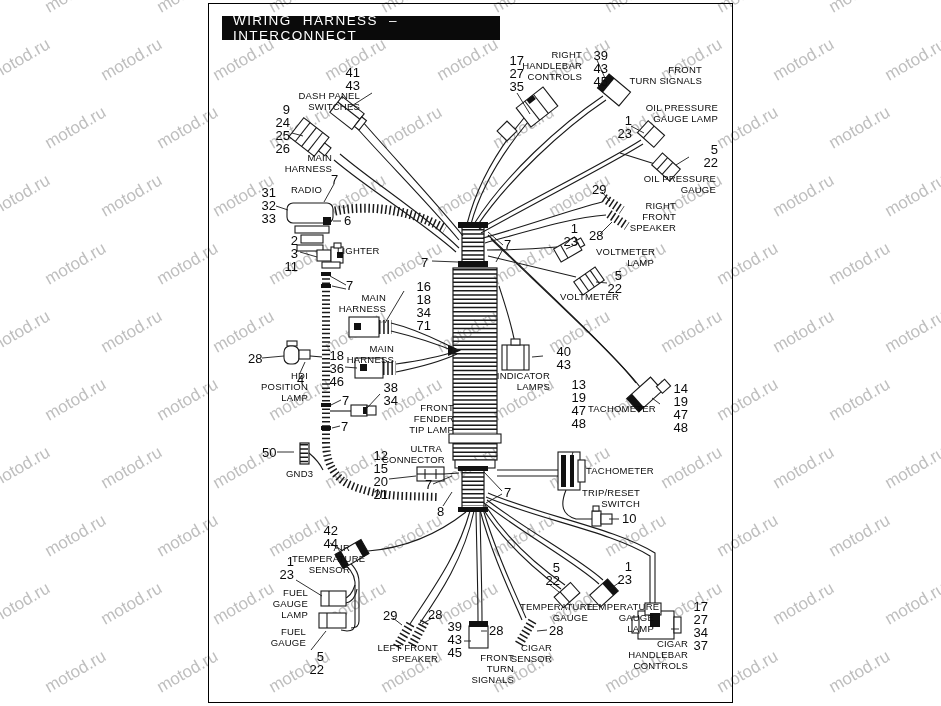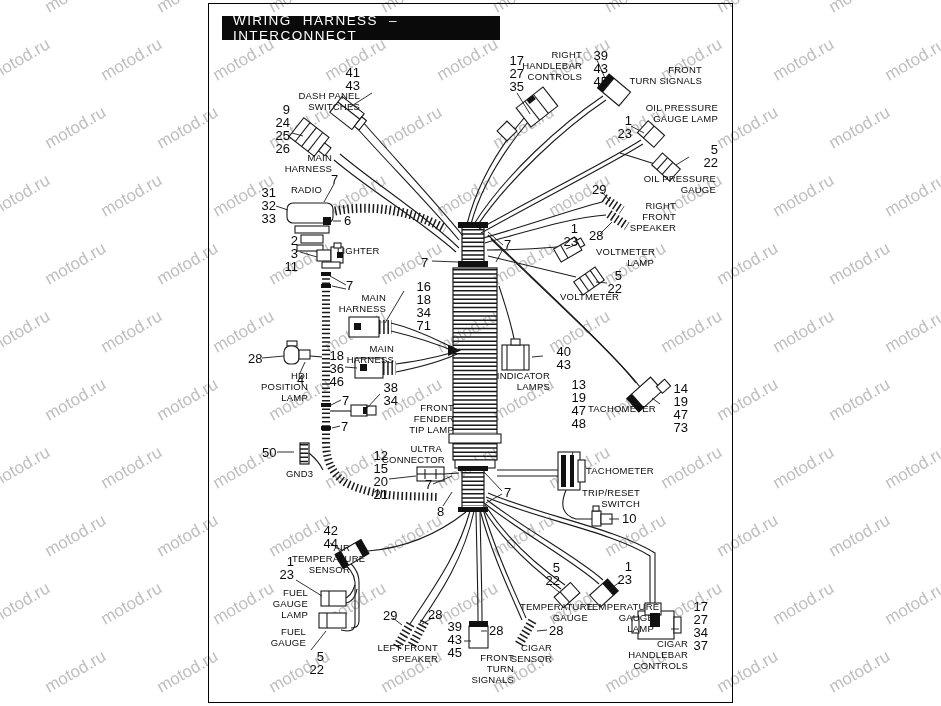--- a/index.html
+++ b/index.html
@@ -503,21 +503,21 @@
   <div class="num" style="left:297px;top:373px">4</div>
   <div class="num" style="left:342px;top:394px">7</div>
   <div class="num" style="left:341px;top:420px">7</div>
   <div class="num ctr" style="left:545px;top:345px;width:26px">40
 43</div>
   <div class="lbl ctr" style="left:490px;top:370px;width:60px">INDICATOR
 LAMPS</div>
   <div class="num ctr" style="left:662px;top:382px;width:26px">14
 19
 47
-73</div>
+48</div>
   <div class="lbl" style="left:588px;top:403px">TACHOMETER</div>
   <div class="num ctr" style="left:560px;top:378px;width:26px">13
 19
 47
 48</div>
   <div class="num" style="left:262px;top:446px">50</div>
   <div class="lbl" style="left:286px;top:468px">GND3</div>
   <div class="lbl ctr" style="left:382px;top:443px;width:60px">ULTRA
 CONNECTOR</div>
   <div class="num ctr" style="left:362px;top:449px;width:26px">12

